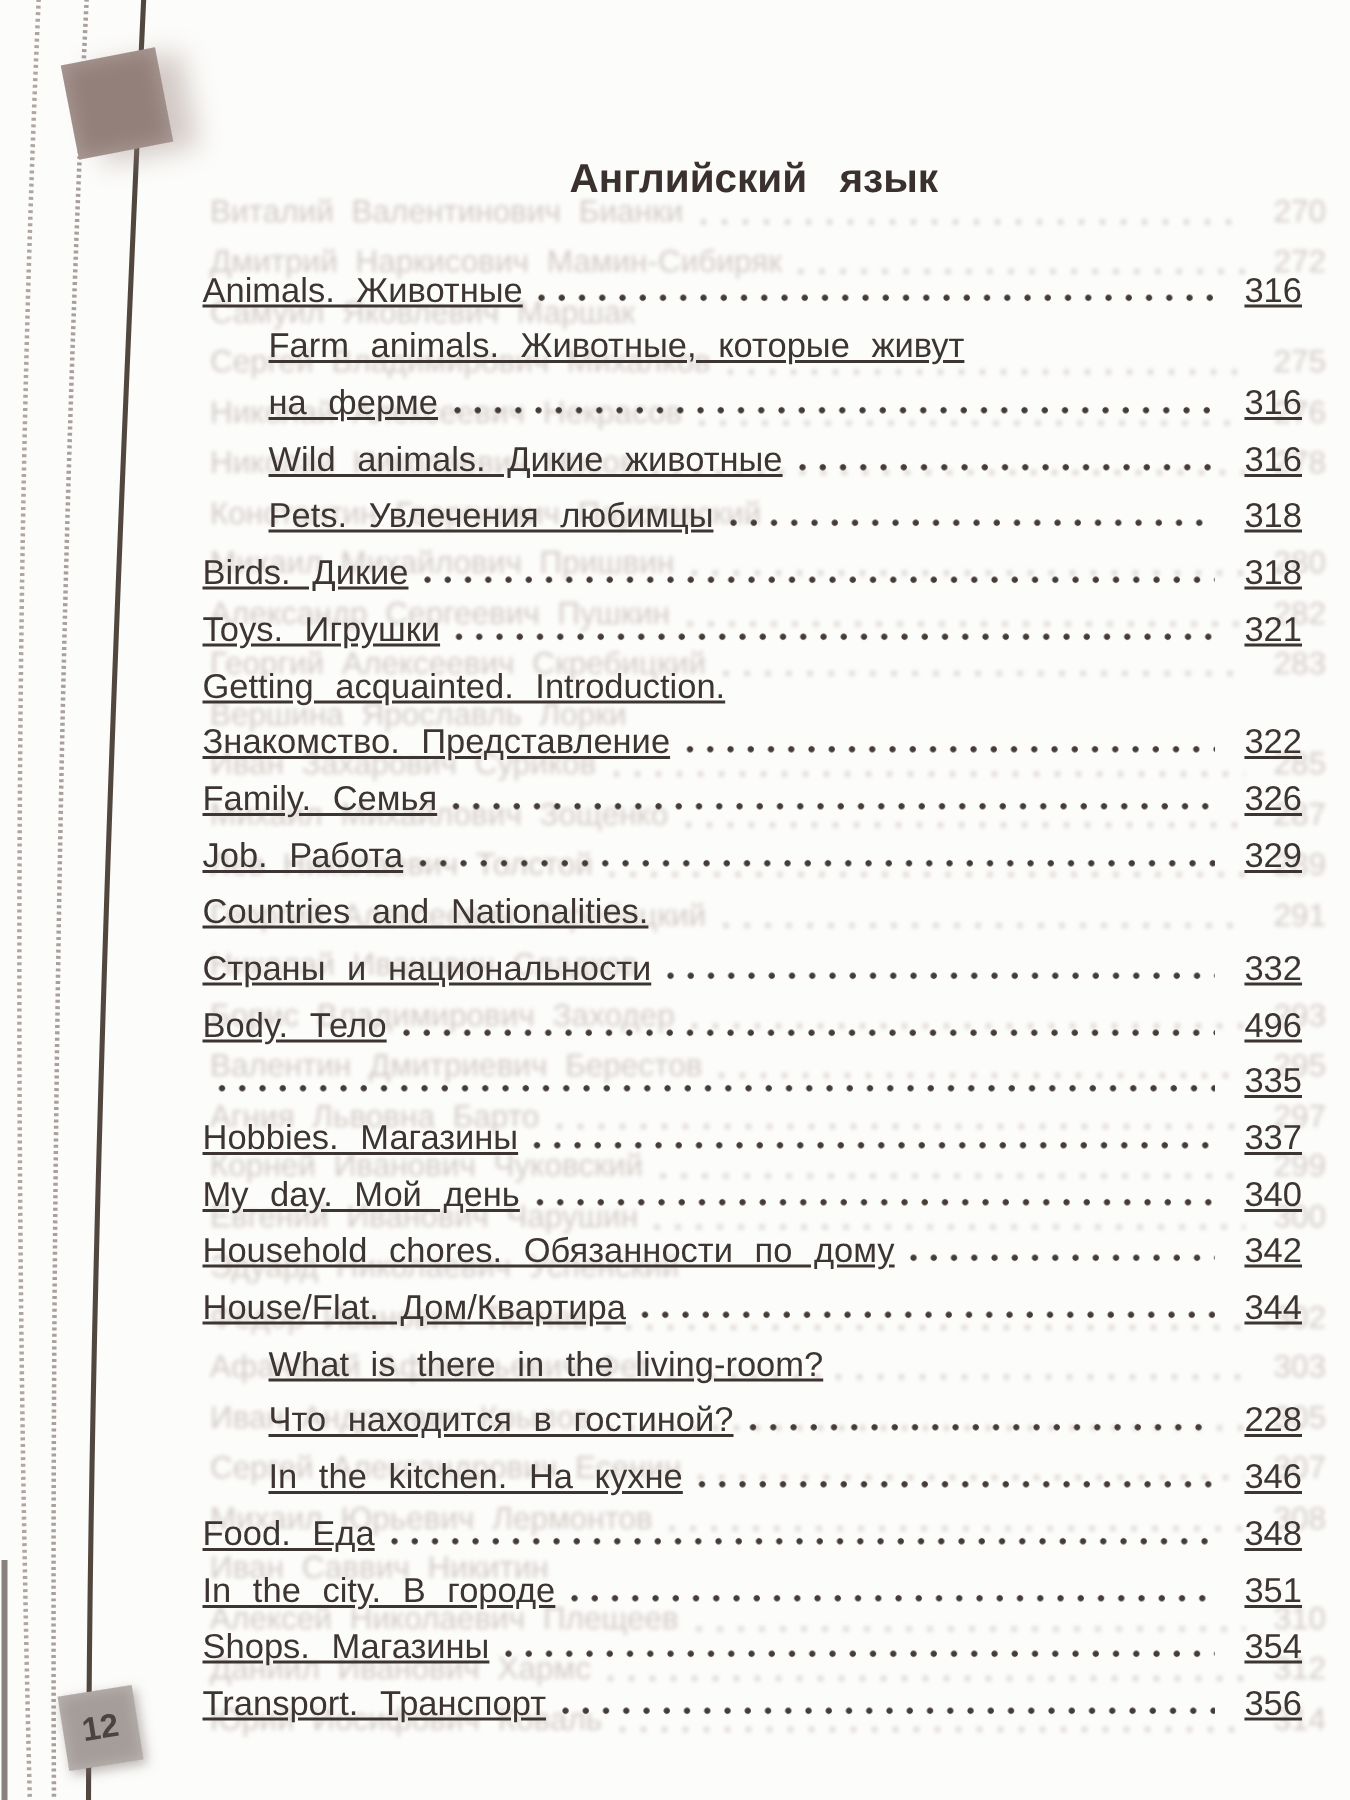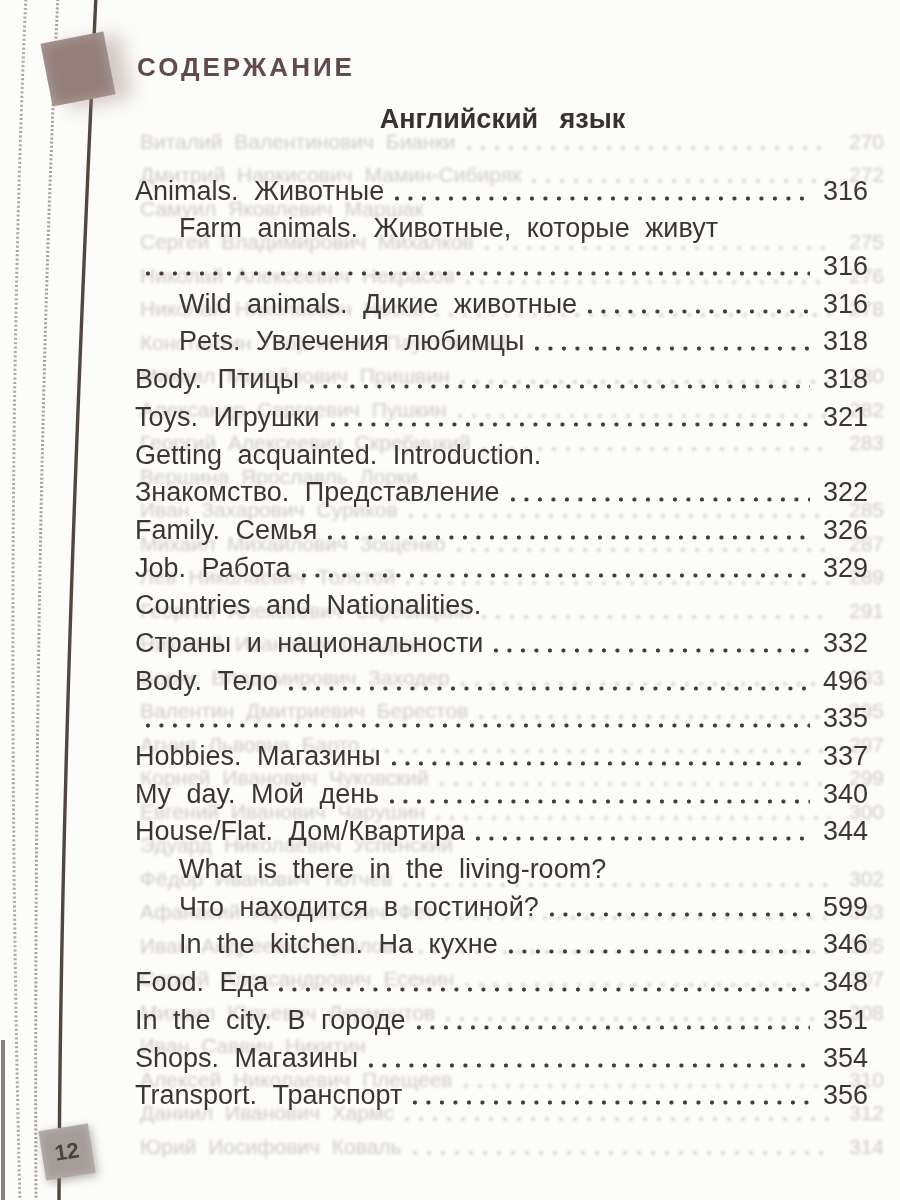--- a/index.html
+++ b/index.html
@@ -46,21 +46,21 @@
     position:absolute;left:137px;top:52px;
     font-size:26px;font-weight:bold;letter-spacing:3px;color:#624c48;
   }
   .section-title{
     position:absolute;left:135px;right:30px;top:104px;text-align:center;
     font-size:27px;font-weight:bold;color:#3a312e;word-spacing:14px;
   }
   .toc{position:absolute;left:135px;right:32px;top:172px;}
   .toc-row{
     display:flex;align-items:flex-end;height:37.7px;
-    color:#3d3531;font-size:27px;word-spacing:8px;
+    color:#3d3531;font-size:23px;word-spacing:8px;text-decoration:underline;
   }
   .toc-row .lbl{flex:0 0 auto;white-space:nowrap;padding-bottom:3px;}
   .toc-row.ind .lbl{padding-left:44px;}
   .toc-row .leader{
     flex:1 1 auto;height:7px;margin:0 6px 8px 10px;
     background-image:radial-gradient(circle at 3px 3.5px,#453c37 1.8px,rgba(0,0,0,0) 2.35px);
     background-size:13.5px 7px;background-repeat:repeat-x;
   }
   .toc-row .pnum{flex:0 0 auto;min-width:52px;text-align:right;padding-bottom:3px;color:#3d3531;}
   .toc-row.noleader .leader{background:none;}
@@ -230,49 +230,49 @@
       <span class="gnum">312</span>
     </div>
     <div class="ghost-line" style="top: 1135px;">
       <span class="gname">Юрий Иосифович Коваль</span>
       <span class="gleader"></span>
       <span class="gnum">314</span>
     </div>
   </div>
 
 <div class="content">
-  <div class="toc-header">СОДЕРЖАНИЕ</div>
   <div class="section-title">Английский язык</div>
   <div class="toc" id="toc">
       <div class="toc-row">
         <span class="lbl">Animals. Животные</span>
         <span class="leader"></span>
         <span class="pnum">316</span>
       </div>
       <div class="toc-row ind noleader">
         <span class="lbl">Farm animals. Животные, которые живут</span>
         <span class="leader"></span>
         <span class="pnum"></span>
       </div>
       <div class="toc-row ind">
+        <span class="lbl">на ферме</span>
         <span class="leader"></span>
         <span class="pnum">316</span>
       </div>
       <div class="toc-row ind">
         <span class="lbl">Wild animals. Дикие животные</span>
         <span class="leader"></span>
         <span class="pnum">316</span>
       </div>
       <div class="toc-row ind">
         <span class="lbl">Pets. Увлечения любимцы</span>
         <span class="leader"></span>
         <span class="pnum">318</span>
       </div>
       <div class="toc-row">
-        <span class="lbl">Body. Птицы</span>
+        <span class="lbl">Birds. Дикие</span>
         <span class="leader"></span>
         <span class="pnum">318</span>
       </div>
       <div class="toc-row">
         <span class="lbl">Toys. Игрушки</span>
         <span class="leader"></span>
         <span class="pnum">321</span>
       </div>
       <div class="toc-row noleader">
         <span class="lbl">Getting acquainted. Introduction.</span>
@@ -317,33 +317,38 @@
         <span class="lbl">Hobbies. Магазины</span>
         <span class="leader"></span>
         <span class="pnum">337</span>
       </div>
       <div class="toc-row">
         <span class="lbl">My day. Мой день</span>
         <span class="leader"></span>
         <span class="pnum">340</span>
       </div>
       <div class="toc-row">
+        <span class="lbl">Household chores. Обязанности по дому</span>
+        <span class="leader"></span>
+        <span class="pnum">342</span>
+      </div>
+      <div class="toc-row">
         <span class="lbl">House/Flat. Дом/Квартира</span>
         <span class="leader"></span>
         <span class="pnum">344</span>
       </div>
       <div class="toc-row ind noleader">
         <span class="lbl">What is there in the living-room?</span>
         <span class="leader"></span>
         <span class="pnum"></span>
       </div>
       <div class="toc-row ind">
         <span class="lbl">Что находится в гостиной?</span>
         <span class="leader"></span>
-        <span class="pnum">599</span>
+        <span class="pnum">228</span>
       </div>
       <div class="toc-row ind">
         <span class="lbl">In the kitchen. На кухне</span>
         <span class="leader"></span>
         <span class="pnum">346</span>
       </div>
       <div class="toc-row">
         <span class="lbl">Food. Еда</span>
         <span class="leader"></span>
         <span class="pnum">348</span>

